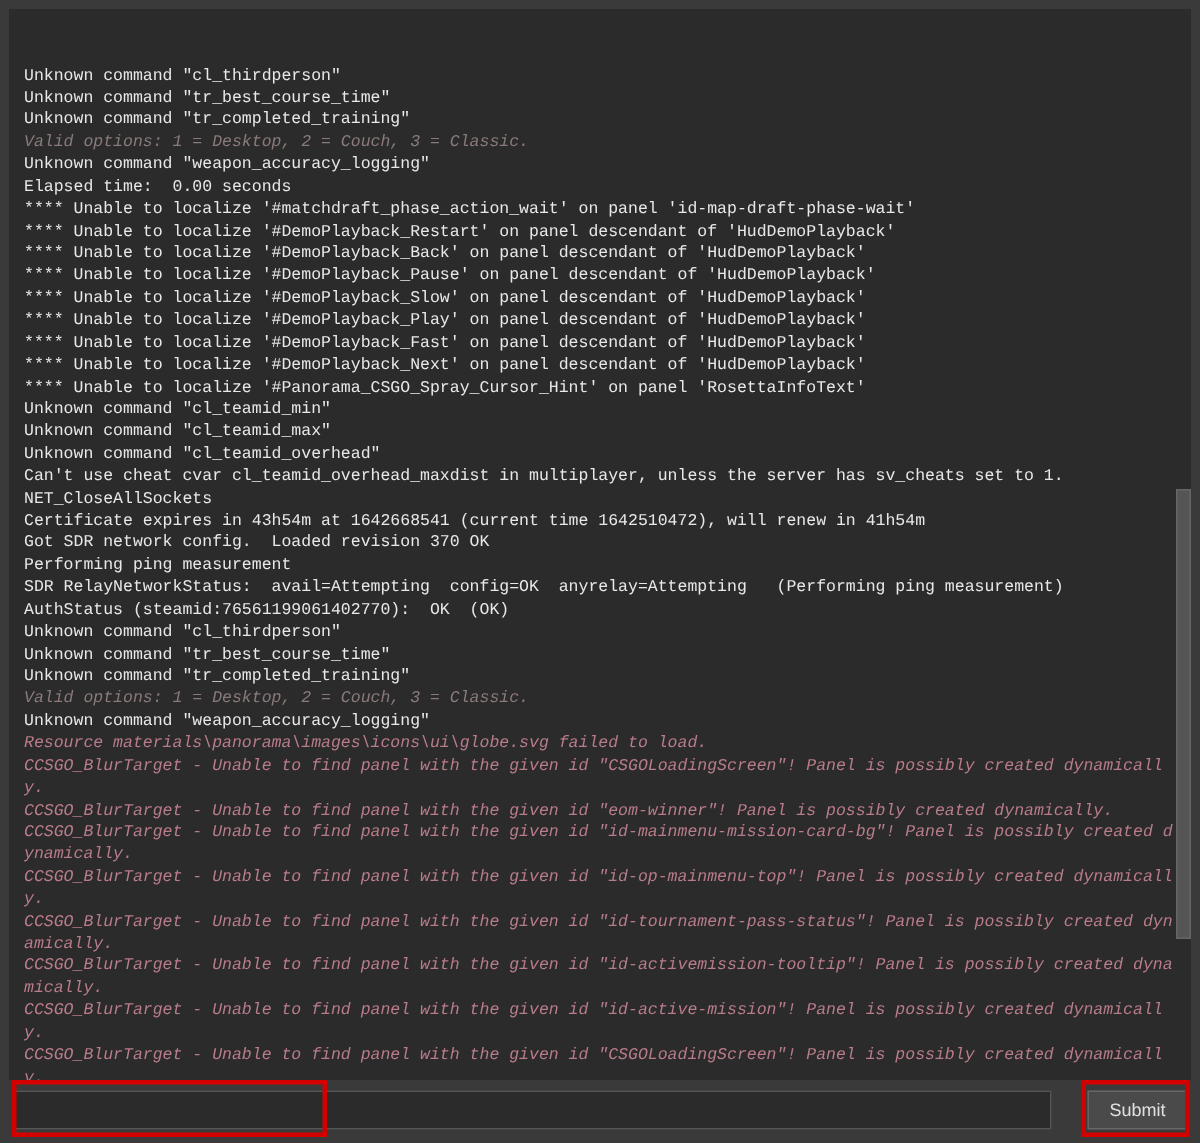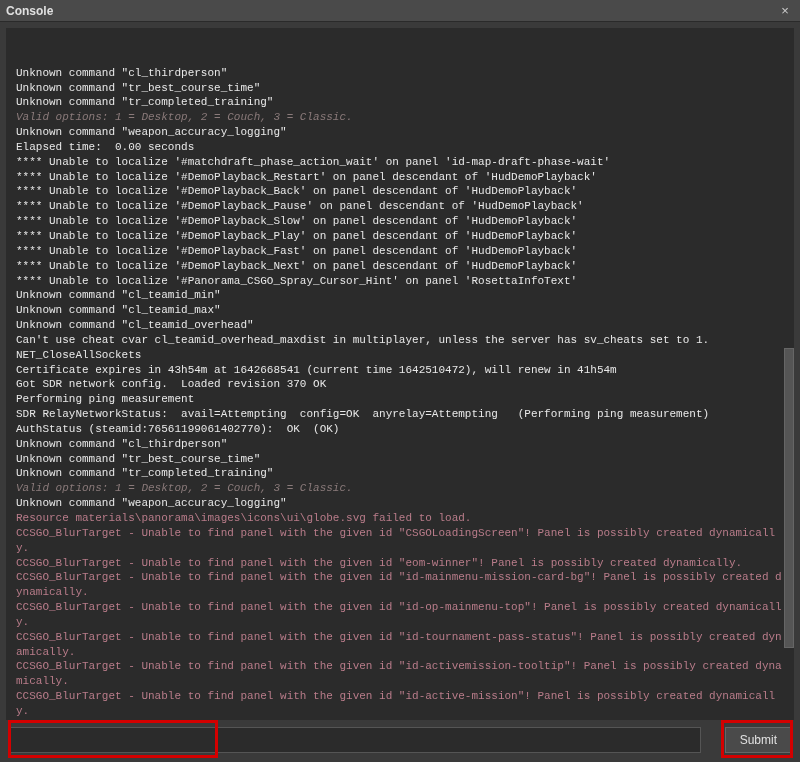--- a/index.html
+++ b/index.html
@@ -51,21 +51,21 @@
     overflow: hidden;
     color: #d0d0d0;
     line-height: 1.35;
     font-size: 11px;
     white-space: pre-wrap;
     word-break: break-all;
     position: relative;
   }
   .line-white { color: #e8e8e8; }
   .line-gray  { color: #8a7a7a; font-style: italic; }
-  .line-pink  { color: #b97c8a; }
+  .line-pink  { color: #b97c8a; font-style: italic; }
   .bottom-bar {
     height: 36px;
     display: flex;
     align-items: center;
     padding: 0 8px 8px 8px;
     gap: 24px;
   }
   .cmd-input {
     flex: 1;
     height: 26px;
@@ -116,24 +116,20 @@
     height: 300px;
     background: #555;
     border: 1px solid #666;
   }
 </style>
 </head>
 <body>
 
 <div class="window">
 
-  <div class="titlebar">
-    <span class="title">Console</span>
-    <span class="close-btn">×</span>
-  </div>
 
   <div class="console-body" id="console-body">
     <div class="line-white">Unknown command "cl_thirdperson"</div><div class="line-white">Unknown command "tr_best_course_time"</div><div class="line-white">Unknown command "tr_completed_training"</div><div class="line-gray">Valid options: 1 = Desktop, 2 = Couch, 3 = Classic.</div><div class="line-white">Unknown command "weapon_accuracy_logging"</div><div class="line-white">Elapsed time:  0.00 seconds</div><div class="line-white">**** Unable to localize '#matchdraft_phase_action_wait' on panel 'id-map-draft-phase-wait'</div><div class="line-white">**** Unable to localize '#DemoPlayback_Restart' on panel descendant of 'HudDemoPlayback'</div><div class="line-white">**** Unable to localize '#DemoPlayback_Back' on panel descendant of 'HudDemoPlayback'</div><div class="line-white">**** Unable to localize '#DemoPlayback_Pause' on panel descendant of 'HudDemoPlayback'</div><div class="line-white">**** Unable to localize '#DemoPlayback_Slow' on panel descendant of 'HudDemoPlayback'</div><div class="line-white">**** Unable to localize '#DemoPlayback_Play' on panel descendant of 'HudDemoPlayback'</div><div class="line-white">**** Unable to localize '#DemoPlayback_Fast' on panel descendant of 'HudDemoPlayback'</div><div class="line-white">**** Unable to localize '#DemoPlayback_Next' on panel descendant of 'HudDemoPlayback'</div><div class="line-white">**** Unable to localize '#Panorama_CSGO_Spray_Cursor_Hint' on panel 'RosettaInfoText'</div><div class="line-white">Unknown command "cl_teamid_min"</div><div class="line-white">Unknown command "cl_teamid_max"</div><div class="line-white">Unknown command "cl_teamid_overhead"</div><div class="line-white">Can't use cheat cvar cl_teamid_overhead_maxdist in multiplayer, unless the server has sv_cheats set to 1.</div><div class="line-white">NET_CloseAllSockets</div><div class="line-white">Certificate expires in 43h54m at 1642668541 (current time 1642510472), will renew in 41h54m</div><div class="line-white">Got SDR network config.  Loaded revision 370 OK</div><div class="line-white">Performing ping measurement</div><div class="line-white">SDR RelayNetworkStatus:  avail=Attempting  config=OK  anyrelay=Attempting   (Performing ping measurement)</div><div class="line-white">AuthStatus (steamid:76561199061402770):  OK  (OK)</div><div class="line-white">Unknown command "cl_thirdperson"</div><div class="line-white">Unknown command "tr_best_course_time"</div><div class="line-white">Unknown command "tr_completed_training"</div><div class="line-gray">Valid options: 1 = Desktop, 2 = Couch, 3 = Classic.</div><div class="line-white">Unknown command "weapon_accuracy_logging"</div><div class="line-pink">Resource materials\panorama\images\icons\ui\globe.svg failed to load.</div><div class="line-pink">CCSGO_BlurTarget - Unable to find panel with the given id "CSGOLoadingScreen"! Panel is possibly created dynamically.</div><div class="line-pink">CCSGO_BlurTarget - Unable to find panel with the given id "eom-winner"! Panel is possibly created dynamically.</div><div class="line-pink">CCSGO_BlurTarget - Unable to find panel with the given id "id-mainmenu-mission-card-bg"! Panel is possibly created dynamically.</div><div class="line-pink">CCSGO_BlurTarget - Unable to find panel with the given id "id-op-mainmenu-top"! Panel is possibly created dynamically.</div><div class="line-pink">CCSGO_BlurTarget - Unable to find panel with the given id "id-tournament-pass-status"! Panel is possibly created dynamically.</div><div class="line-pink">CCSGO_BlurTarget - Unable to find panel with the given id "id-activemission-tooltip"! Panel is possibly created dynamically.</div><div class="line-pink">CCSGO_BlurTarget - Unable to find panel with the given id "id-active-mission"! Panel is possibly created dynamically.</div><div class="line-pink">CCSGO_BlurTarget - Unable to find panel with the given id "CSGOLoadingScreen"! Panel is possibly created dynamically.</div><div class="scrollbar"></div>
   </div>
 
   <div class="bottom-bar">
     <input class="cmd-input" type="text" value="" style="">
     <button class="submit-btn">Submit</button>
   </div>
 

